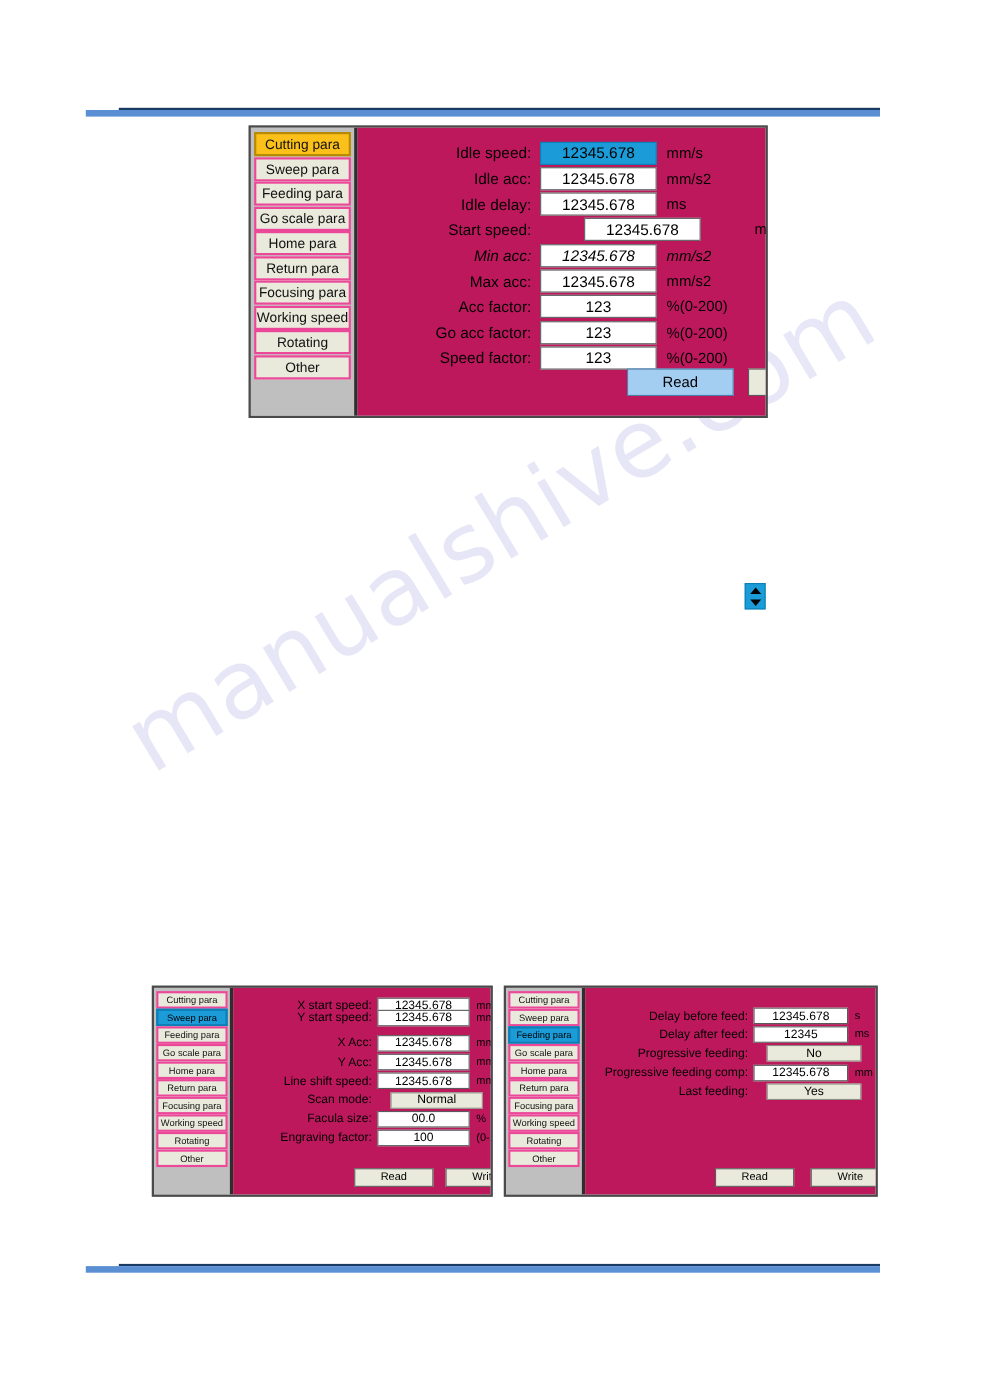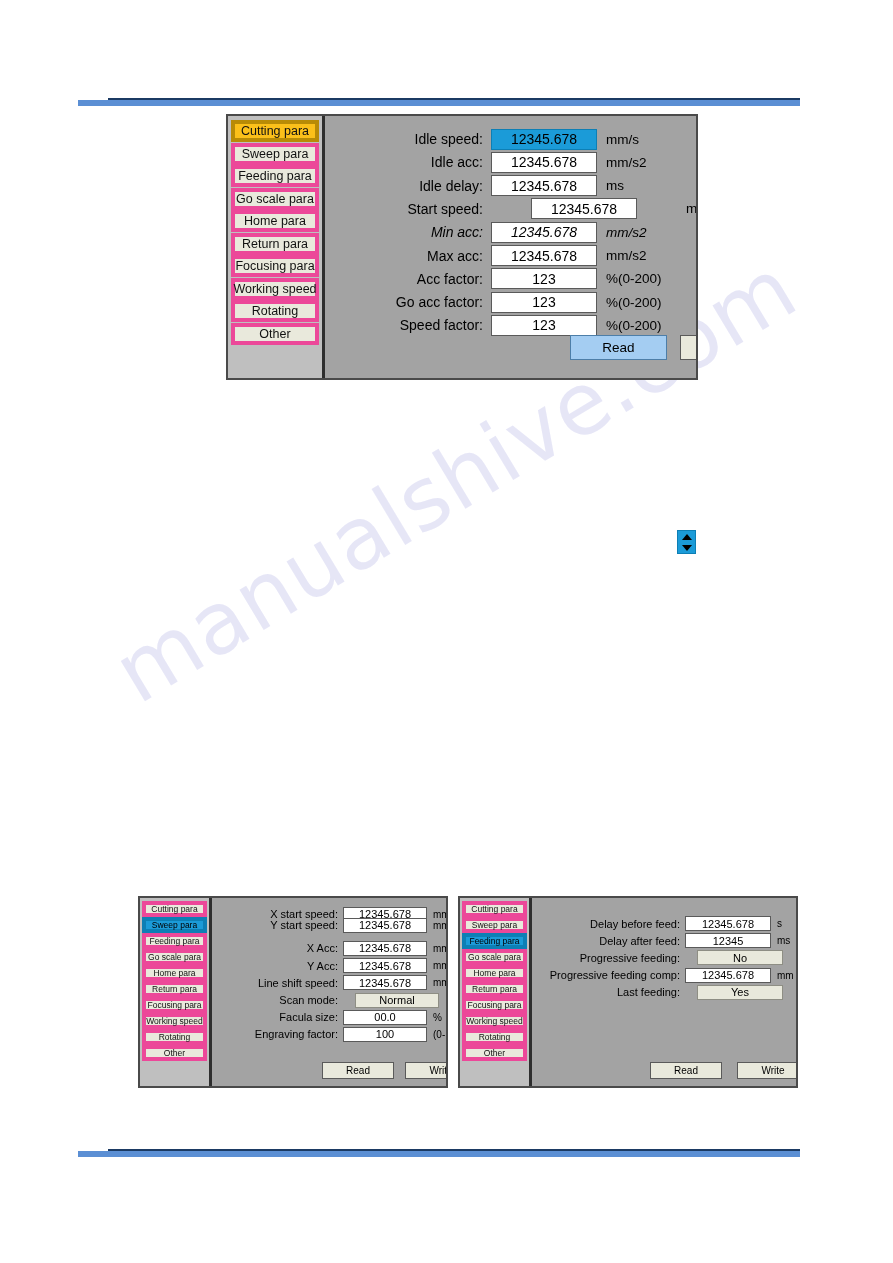--- a/index.html
+++ b/index.html
@@ -125,41 +125,41 @@
     box-sizing: border-box;
     background: #bfbfbf;
     border-right: 3px solid #2e2e2e;
     display: flex;
     flex-direction: column;
     flex: 0 0 auto;
   }
   .side-item {
     box-sizing: border-box;
     background: #e9e9dc;
-    border: 4px solid #ec4899;
+    border: 2px solid #ec4899;
     text-align: center;
     color: #111;
     display: flex;
     align-items: center;
     justify-content: center;
     white-space: nowrap;
   }
   .side-item.sel-gold {
     background: #fbc01a;
     border-color: #b88b06;
   }
   .side-item.sel-blue {
     background: #1b9bd8;
     border-color: #0d7fb5;
     color: #000;
   }
   .dlg-body {
     position: relative;
     flex: 1 1 auto;
-    background: #a3a3a3;
+    background: #be185d;
   }
   .row {
     display: flex;
     align-items: center;
     position: absolute;
   }
   .fld-label {
     text-align: right;
     color: #000;
     white-space: nowrap;

